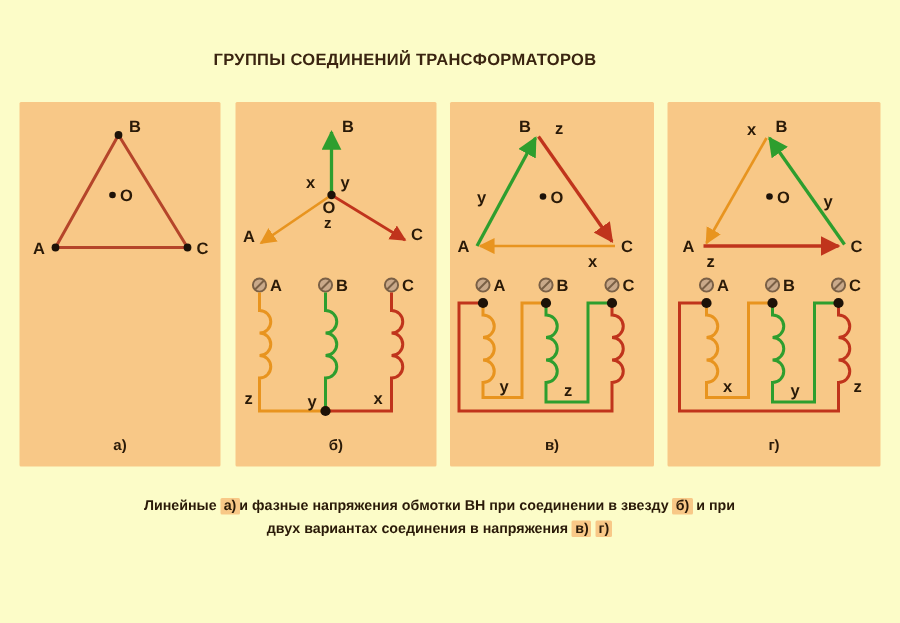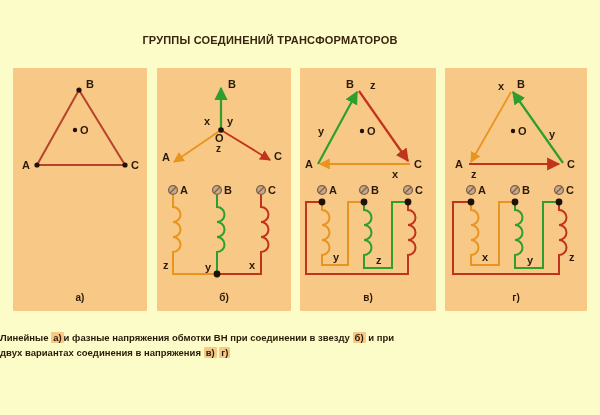--- a/index.html
+++ b/index.html
@@ -40,21 +40,21 @@
     font-family:"Liberation Sans", sans-serif;
     font-size:11px;font-weight:bold;fill:#2a1a08;
   }
   .lbl-sm{
     font-family:"Liberation Sans", sans-serif;
     font-size:10px;font-weight:bold;fill:#2a1a08;
   }
 
   .caption{
     position:absolute;left:0;top:330px;width:586px;
-    text-align:left;color:#2a1a08;
+    text-align:center;color:#2a1a08;
     font-size:9.5px;font-weight:bold;line-height:15px;
   }
   .hl{
     background:#f8c887;
     padding:0 2px;border-radius:1px;
   }
 </style>
 </head>
 <body>
 

